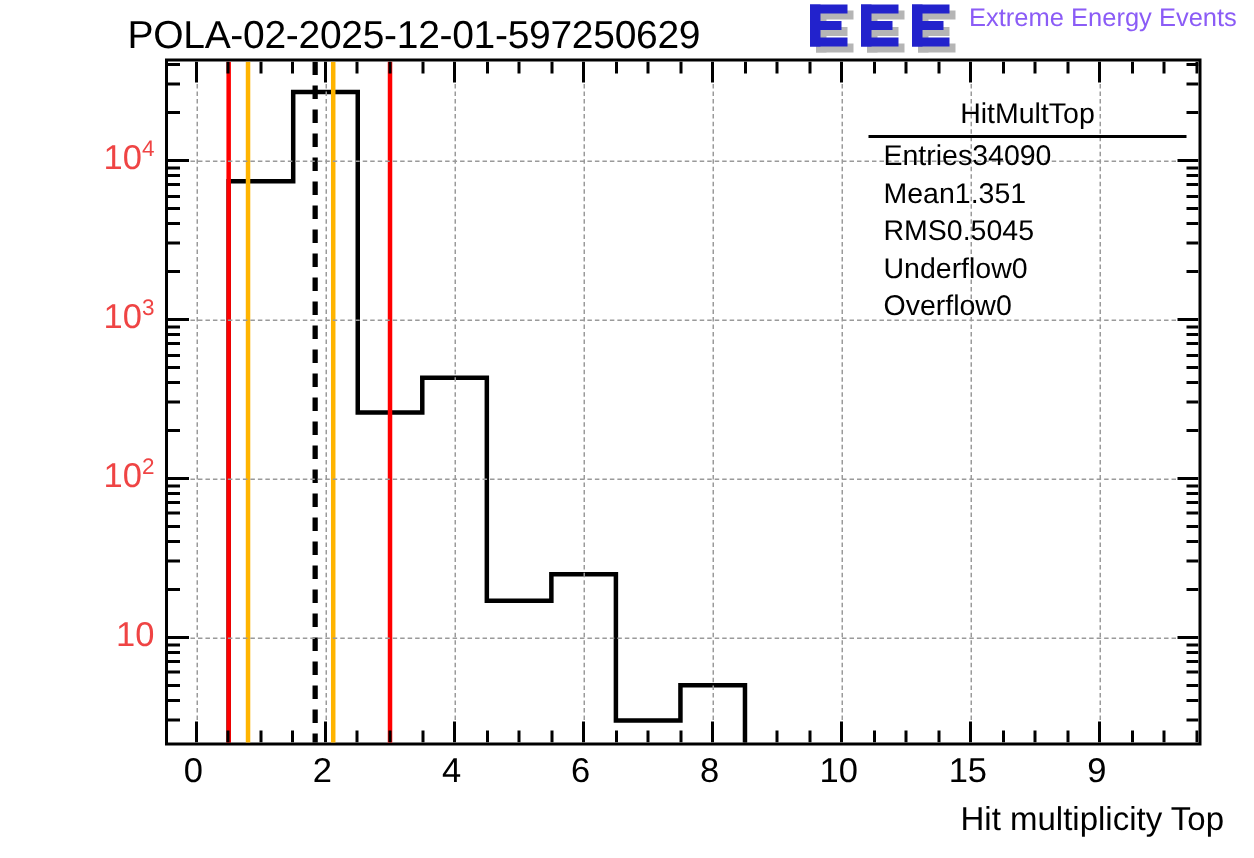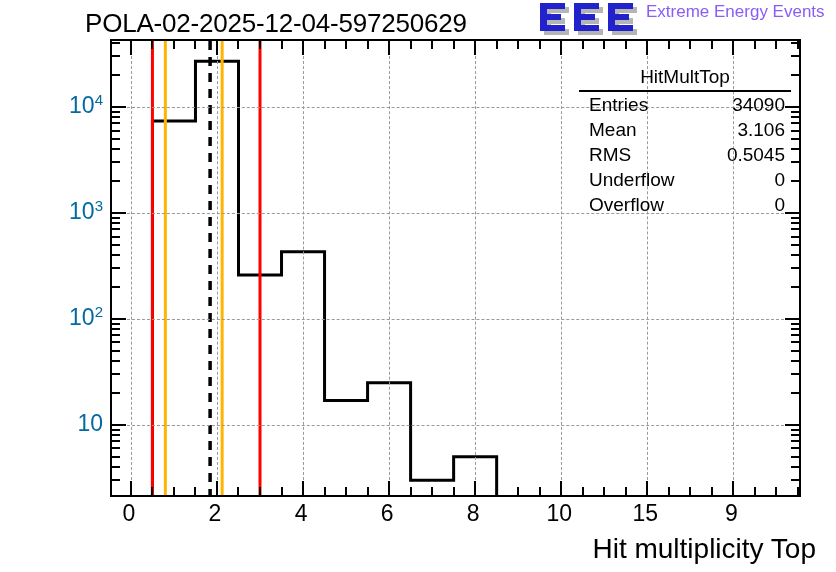--- a/index.html
+++ b/index.html
@@ -42,48 +42,48 @@
 
   
   .tick{position:absolute;background:#000;}
   .tk-b{bottom:0;width:2px;}
   .tk-t{top:0;width:2px;}
   .tk-l{left:0;height:2px;}
   .tk-r{right:0;height:2px;}
 
   
   .xlab{position:absolute;font-size:23px;color:#000;transform:translateX(-50%);top:500px;}
-  .ylab{position:absolute;font-size:23px;color:#0369a1;right:0;transform:translateY(-50%);white-space:nowrap;}
+  .ylab{position:absolute;font-size:23px;color:#ef4444;right:0;transform:translateY(-50%);white-space:nowrap;}
   .ylab sup{font-size:15px;vertical-align:super;}
   #ylabels{position:absolute;left:0px;top:0;width:103px;height:572px;}
 
   .axis-title{
-    position:absolute;right:20px;top:533px;font-size:28px;color:#000;white-space:nowrap;
+    position:absolute;right:20px;top:533px;font-size:22px;color:#000;white-space:nowrap;
   }
 
   
   .stats{
     position:absolute;left:578px;top:64px;width:212px;
     font-size:19px;color:#000;background:transparent;
     border:1px solid #0f766e;border-color:transparent;
   }
   .stats-title{text-align:center;padding:1px 0 2px;border-bottom:2px solid #000;}
-  .stats-row{display:flex;justify-content:space-between;padding:1px 6px 1px 10px;line-height:23px;}
+  .stats-row{display:flex;justify-content:flex-start;padding:1px 6px 1px 10px;line-height:23px;}
   .stats-row .k{text-align:left;}
   .stats-row .v{text-align:right;}
 
   
   svg.hist{position:absolute;left:0;top:0;width:691px;height:458px;display:block;}
 </style>
 </head>
 <body>
 
 <div id="root">
 
-  <div class="title">POLA-02-2025-12-04-597250629</div>
+  <div class="title">POLA-02-2025-12-01-597250629</div>
 
   <div class="logo">
     <div class="logo-eee">
       <div class="ltr" style="left:0px">
         <div class="sh">
             <div class="stem"></div>
             <div class="bar b1"></div>
             <div class="bar b2"></div>
             <div class="bar b3"></div>
           </div>
@@ -315,21 +315,21 @@
 
   <div class="stats">
     <div class="stats-title">HitMultTop</div>
     <div id="stats-rows">
         <div class="stats-row">
           <span class="k">Entries</span>
           <span class="v">34090</span>
         </div>
         <div class="stats-row">
           <span class="k">Mean</span>
-          <span class="v">3.106</span>
+          <span class="v">1.351</span>
         </div>
         <div class="stats-row">
           <span class="k">RMS</span>
           <span class="v">0.5045</span>
         </div>
         <div class="stats-row">
           <span class="k">Underflow</span>
           <span class="v">0</span>
         </div>
         <div class="stats-row">

